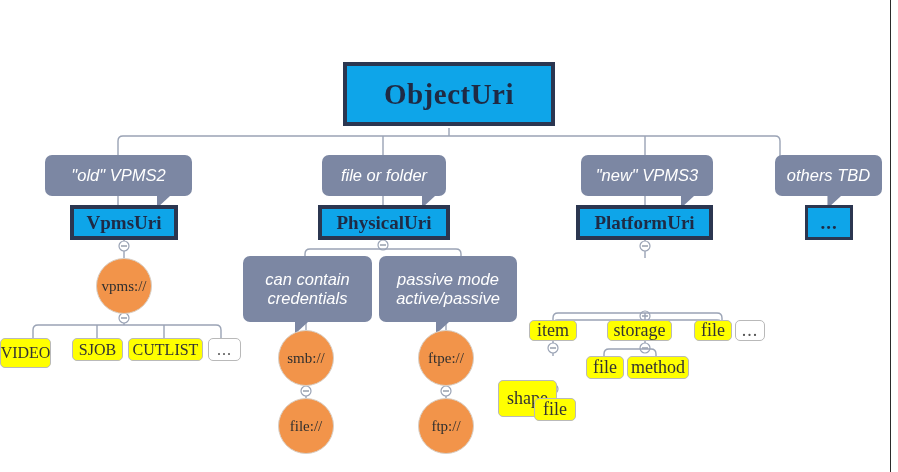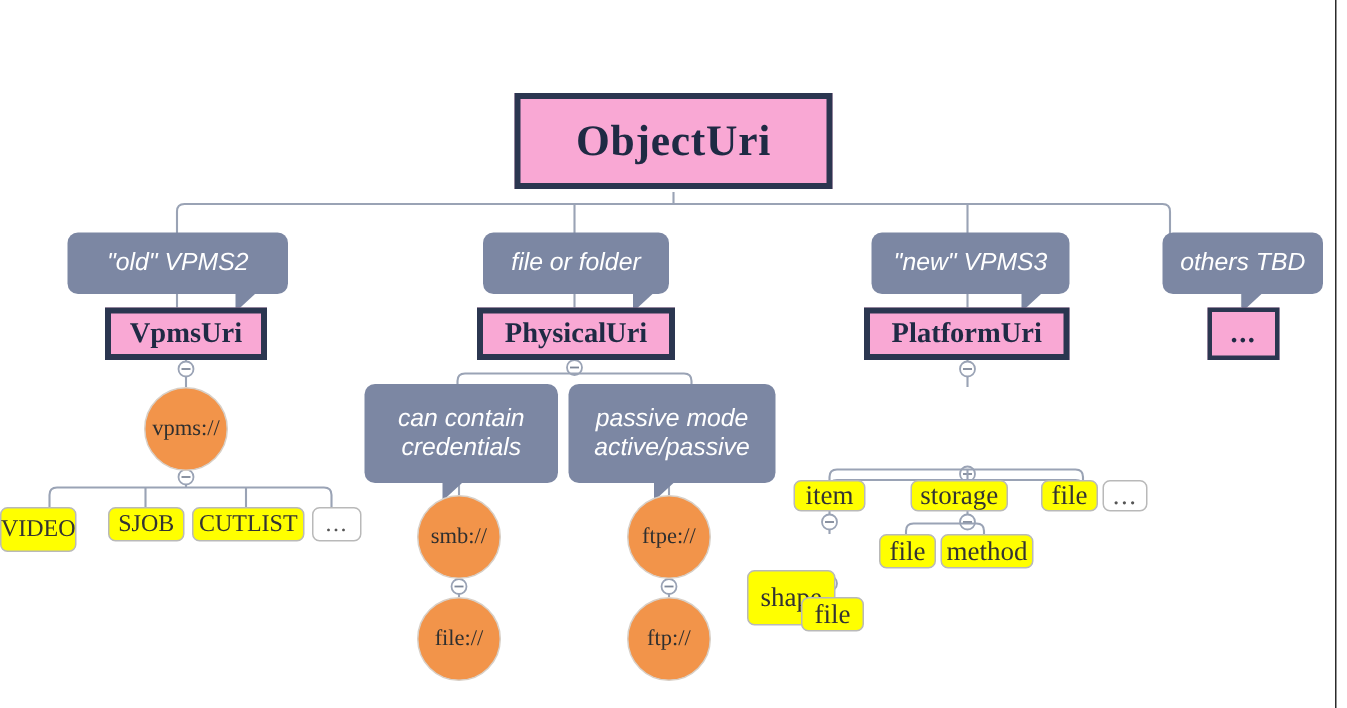--- a/index.html
+++ b/index.html
@@ -5,21 +5,21 @@
   html,body{margin:0;padding:0;background:#ffffff;}
   body{width:898px;height:472px;position:relative;overflow:hidden;
        font-family:"Liberation Sans",sans-serif;}
   #canvas{position:absolute;left:0;top:0;width:898px;height:472px;}
   #edges{position:absolute;left:0;top:0;width:898px;height:472px;pointer-events:none;}
 
   .node{position:absolute;box-sizing:border-box;display:flex;align-items:center;
         justify-content:center;text-align:center;}
 
   
-  .classbox{background:#f9a8d4;border:4px solid #2b3650;
+  .classbox{background:#0ea5e9;border:4px solid #2b3650;
             font-family:"Liberation Serif",serif;font-weight:bold;color:#1f2a44;}
   .classbox.root{border-width:4px;font-size:29px;letter-spacing:.5px;}
   .classbox.sub{font-size:19px;}
   .classbox.thin{border-width:3px;font-size:19px;letter-spacing:1px;}
 
   
   .callout{background:#7c87a3;border-radius:7px;color:#ffffff;
            font-style:italic;font-size:16.5px;line-height:1.18;
            font-family:"Liberation Sans",sans-serif;padding:0 6px;}
   .callout .tail{position:absolute;bottom:-12px;width:0;height:0;

